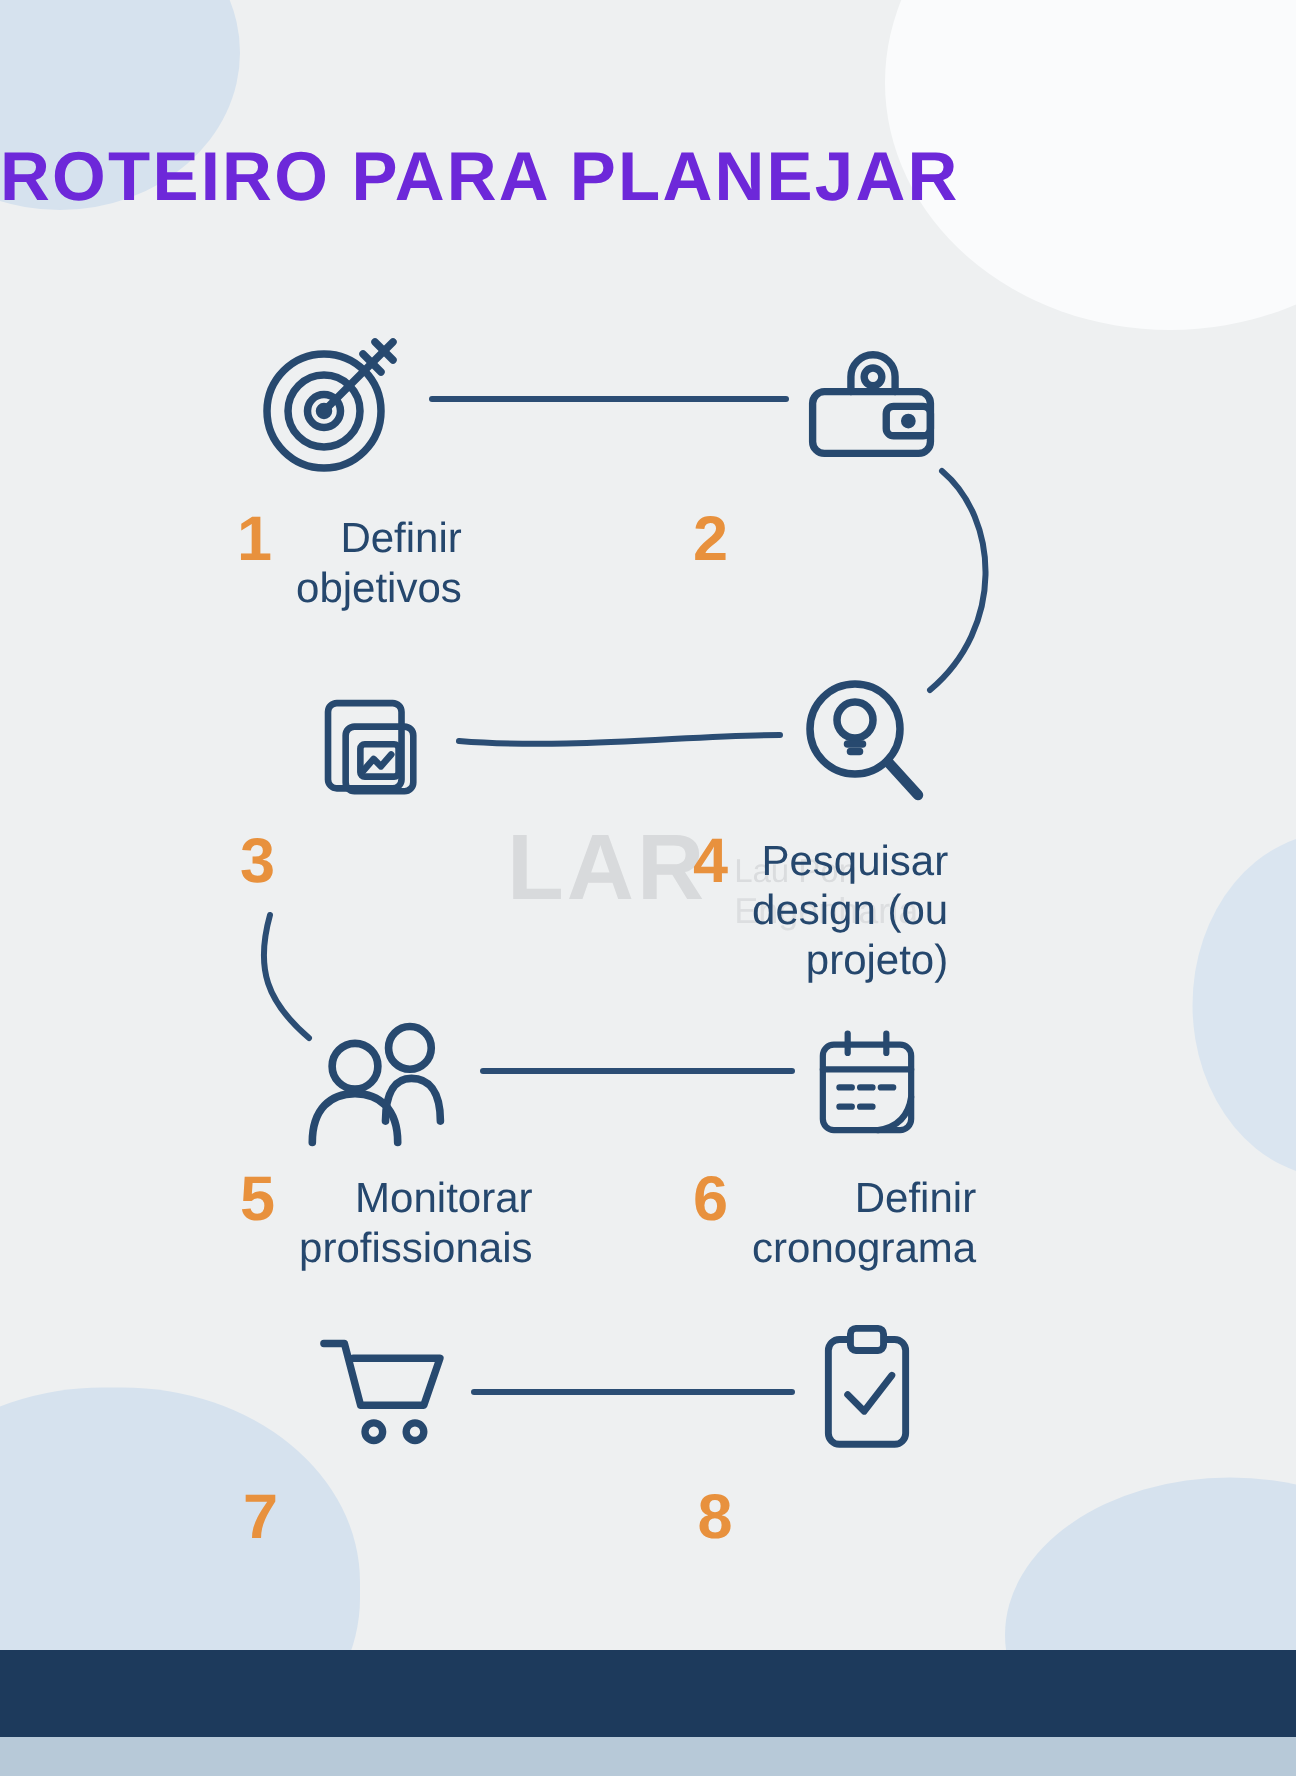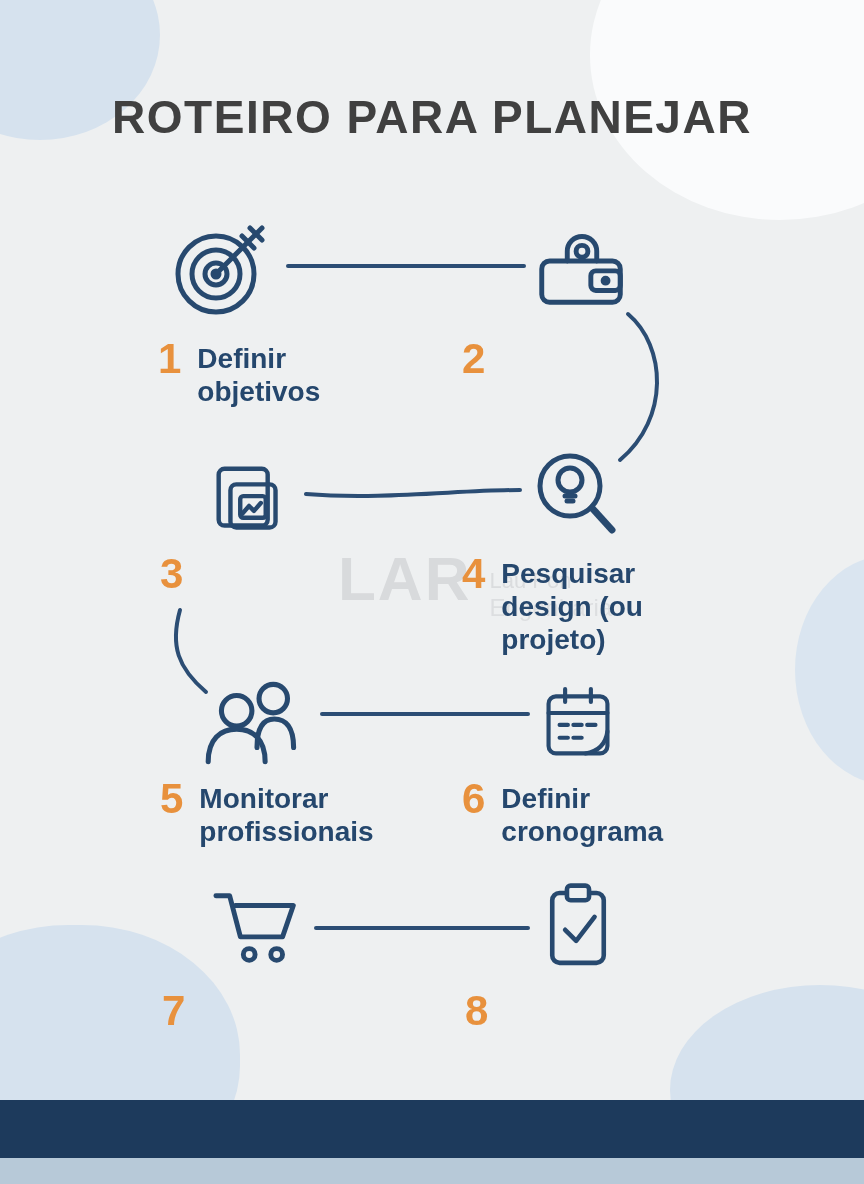--- a/index.html
+++ b/index.html
@@ -12,35 +12,35 @@
   .blob{position:absolute;z-index:0;}
   .blob-tl{left:-80px;top:-70px;width:240px;height:210px;border-radius:50%;background:#d6e2ee;}
   .blob-tr{left:590px;top:-110px;width:380px;height:330px;border-radius:50%;background:#fafbfc;}
   .blob-right{left:795px;top:555px;width:190px;height:230px;border-radius:50%;background:#dae5f0;}
   .blob-bl{left:-90px;top:925px;width:330px;height:270px;border-radius:48%;background:#d6e2ee;}
   .blob-br{left:670px;top:985px;width:300px;height:210px;border-radius:50%;background:#d6e2ee;}
 
   
   .title{
     position:absolute;top:90px;left:0;width:100%;z-index:2;
-    text-align:center;color:#404040;font-weight:800;
+    text-align:left;color:#6d28d9;font-weight:800;
     font-size:46px;line-height:1.2;letter-spacing:1.5px;
   }
 
   
   .connectors{position:absolute;left:0;top:0;z-index:1;pointer-events:none;}
 
   
   .icon-box{position:absolute;z-index:2;}
   .icon-box svg{display:block;stroke:#27496f;fill:none;stroke-linecap:round;stroke-linejoin:round;}
 
   
   .step-text{position:absolute;z-index:2;display:flex;gap:16px;align-items:flex-start;}
   .step-number{font-size:42px;font-weight:800;color:#e8913d;line-height:1.0;}
-  .step-label{font-size:28px;font-weight:700;color:#25476d;line-height:1.18;white-space:pre-line;padding-top:4px;}
+  .step-label{font-size:28px;font-weight:400;color:#25476d;line-height:1.18;white-space:pre-line;padding-top:4px;text-align:right;}
 
   
   .watermark{position:absolute;left:338px;top:548px;z-index:1;display:flex;gap:18px;opacity:.9;}
   .wm-monogram{font-size:62px;font-weight:800;color:#d6d8da;letter-spacing:2px;line-height:1;}
   .wm-text{padding-top:8px;margin-top:12px;}
   .wm-line1{font-size:22px;color:#d8dadc;line-height:1.2;}
   .wm-line2{font-size:24px;color:#dbdddf;line-height:1.2;}
 
   
   .footer-bar{position:absolute;left:0;top:1100px;width:864px;height:58px;background:#1d3a5c;z-index:3;}

